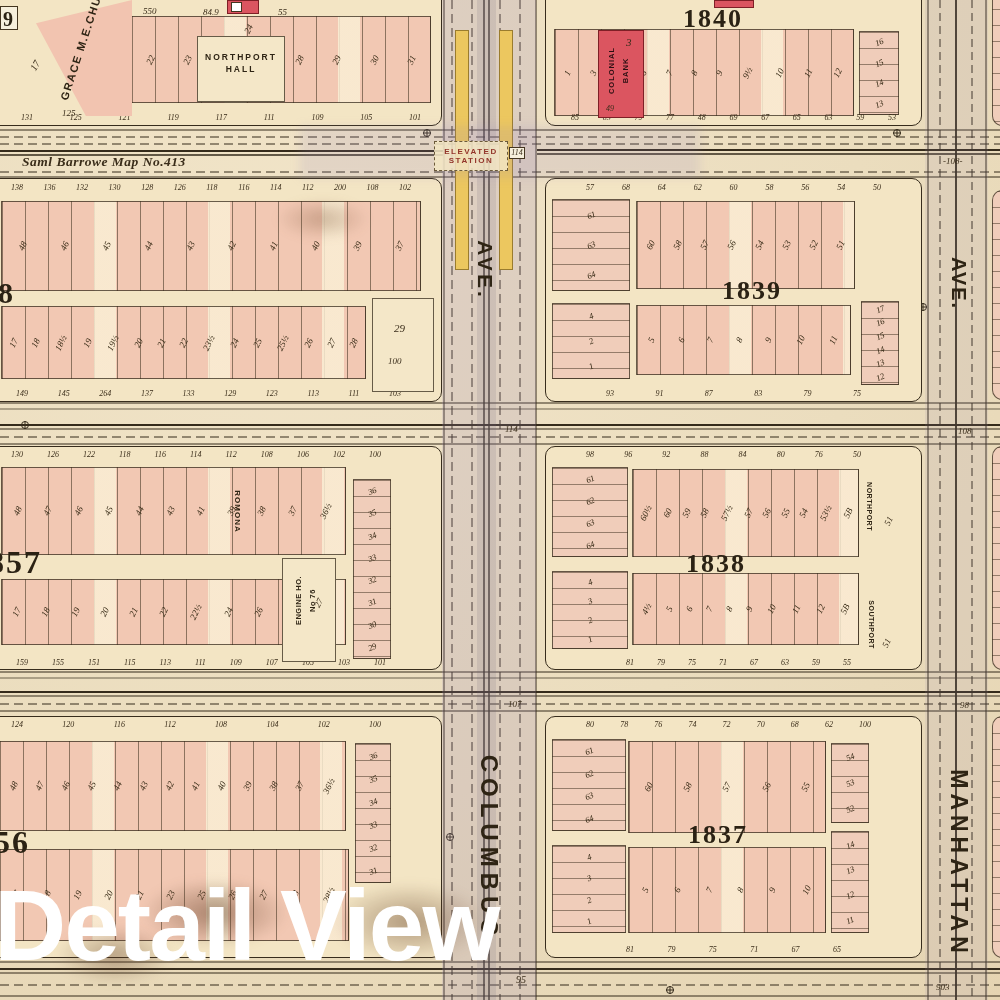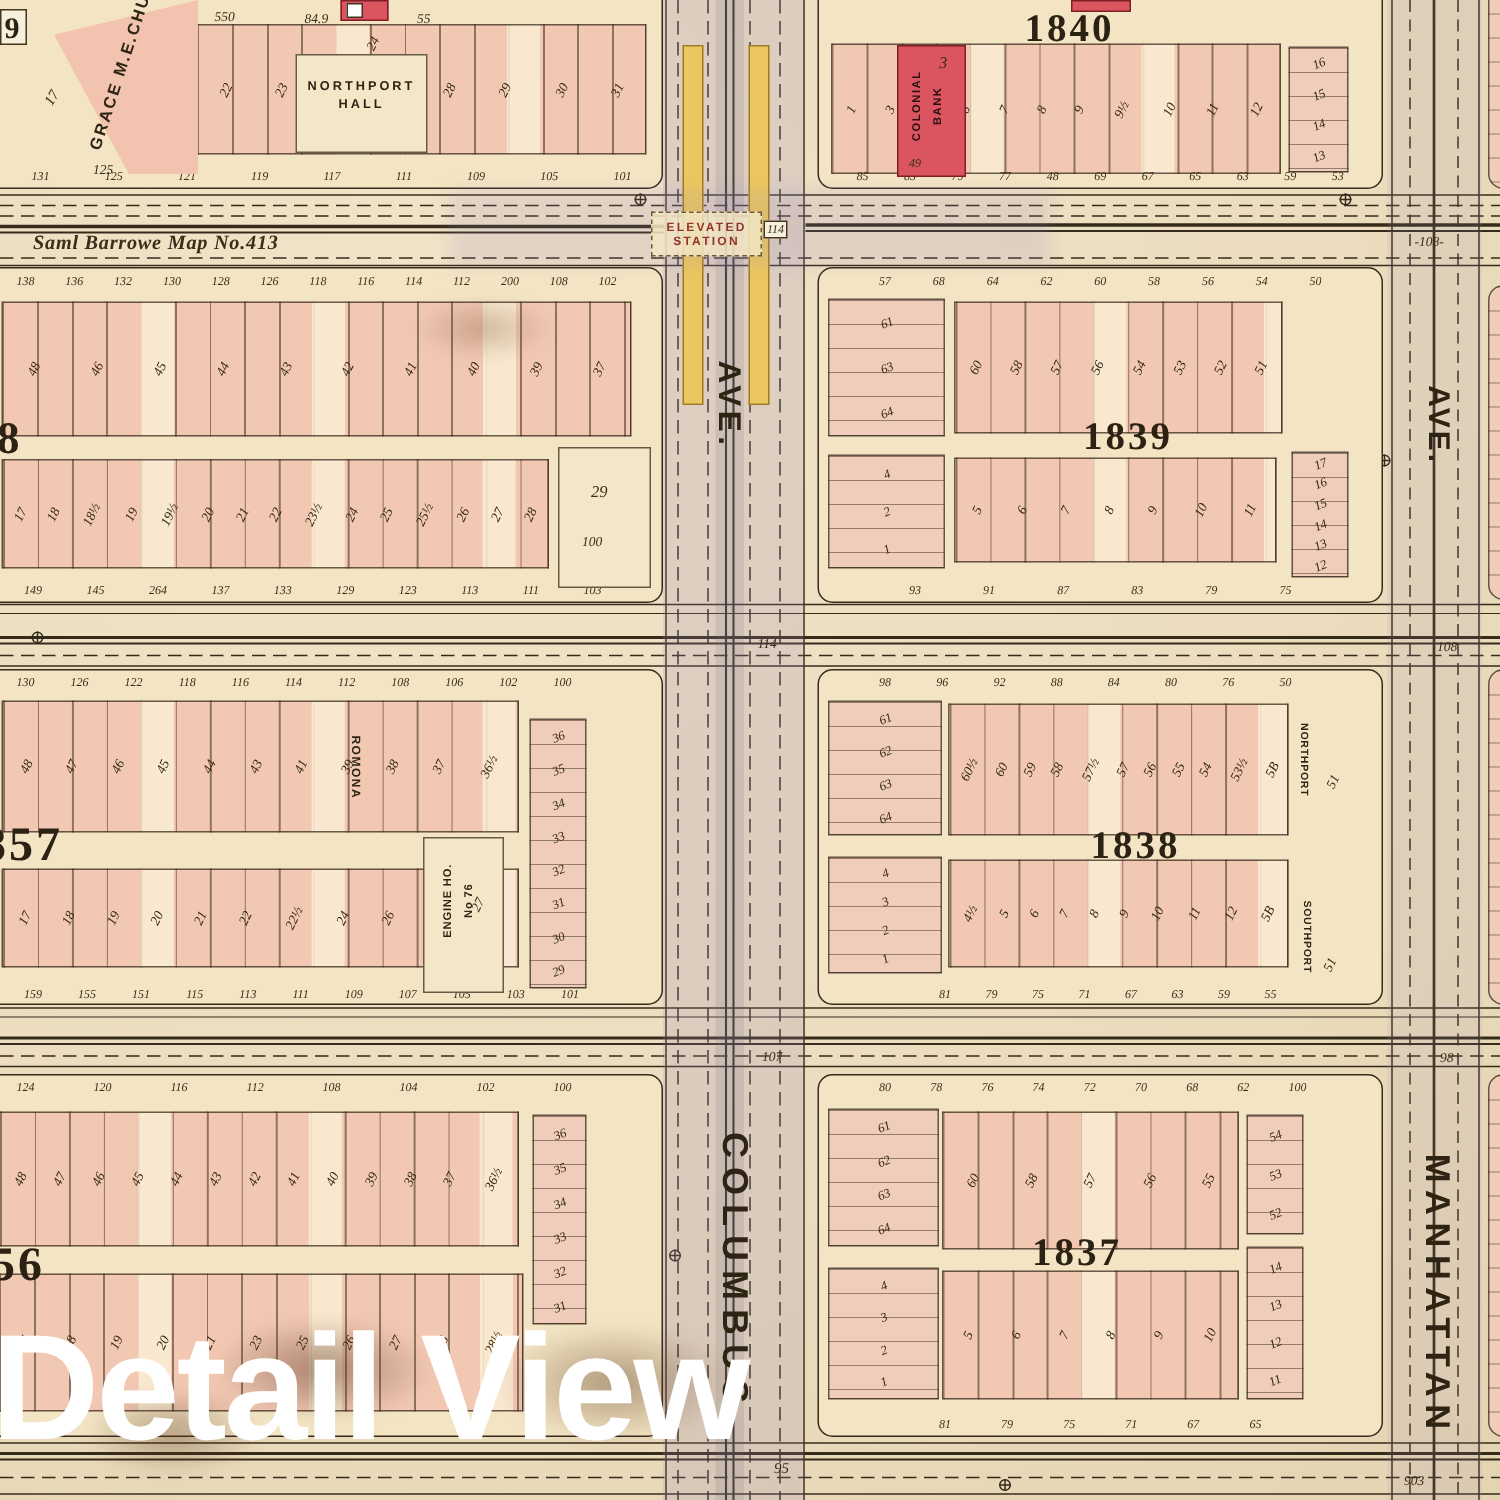--- a/index.html
+++ b/index.html
@@ -617,21 +617,21 @@
   <div class="smudge" style="left:140px;top:878px;width:150px;height:70px;background:radial-gradient(ellipse,rgba(96,60,36,.5),transparent 70%);"></div>
   <div class="smudge" style="left:330px;top:882px;width:160px;height:80px;background:radial-gradient(ellipse,rgba(96,60,36,.45),transparent 70%);"></div>
   <div class="smudge" style="left:55px;top:925px;width:120px;height:60px;background:radial-gradient(ellipse,rgba(96,60,36,.4),transparent 70%);"></div>
   <div class="smudge" style="left:275px;top:198px;width:95px;height:42px;background:radial-gradient(ellipse,rgba(110,70,40,.3),transparent 70%);"></div>
   <div class="smudge" style="left:300px;top:126px;width:400px;height:52px;background:rgba(150,130,190,.15);border-radius:0;"></div>
 
   <div class="lbl ital" style="left:22px;top:154px;font-weight:700;font-size:13.5px;letter-spacing:.5px;">Saml Barrowe Map No.413</div>
 
   <div class="lbl blocknum" style="left:683px;top:4px;font-size:26px;">1840</div>
   <div class="lbl blocknum" style="left:722px;top:276px;font-size:26px;">1839</div>
-  <div class="lbl blocknum" style="left:686px;top:549px;font-size:26px;margin-left:41px;">1838</div>
+  <div class="lbl blocknum" style="left:686px;top:549px;font-size:26px;">1838</div>
   <div class="lbl blocknum" style="left:688px;top:820px;font-size:26px;">1837</div>
   <div class="lbl blocknum" style="left:-12px;top:544px;font-size:32px;">857</div>
   <div class="lbl blocknum" style="left:-6px;top:824px;font-size:32px;">56</div>
   <div class="lbl blocknum" style="left:-2px;top:276px;font-size:30px;">8</div>
   <div class="tinybox blocknum" style="left:0;top:6px;width:18px;height:24px;font-size:20px;line-height:24px;">9</div>
 
   <div class="lbl bname vrot" style="left:389px;top:834px;width:200px;font-size:24px;letter-spacing:6px;">COLUMBUS</div>
   <div class="lbl bname vrot" style="left:445px;top:258px;width:80px;font-size:21px;letter-spacing:3px;">AVE.</div>
   <div class="lbl bname vrot" style="left:843px;top:850px;width:230px;font-size:23px;letter-spacing:5px;">MANHATTAN</div>
   <div class="lbl bname vrot" style="left:928px;top:272px;width:60px;font-size:20px;letter-spacing:2px;">AVE.</div>

